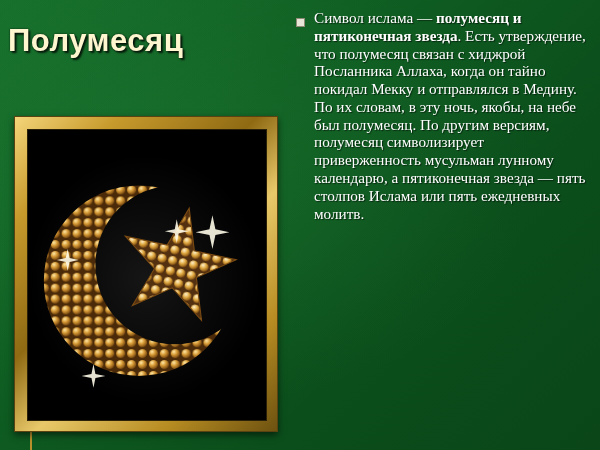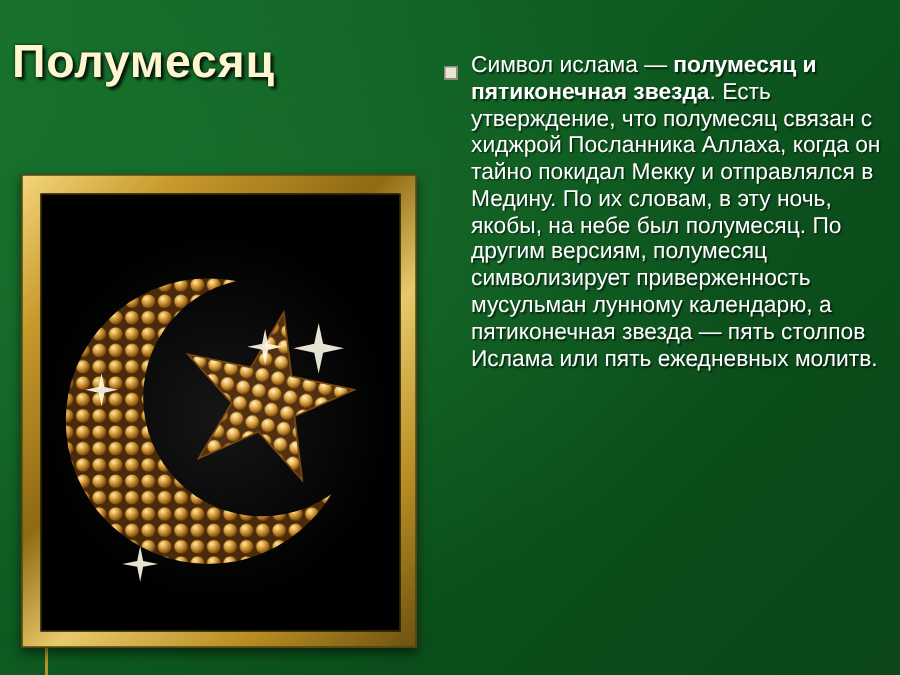--- a/index.html
+++ b/index.html
@@ -78,23 +78,24 @@
     top: 432px;
     width: 2px;
     height: 18px;
     background: #b8912c;
     z-index: 1;
   }
 
   .text-col {
     position: absolute;
     left: 296px;
-    top: 35px;
+    top: 9px;
     width: 292px;
     z-index: 3;
+    font-family: Liberation Serif, serif;
   }
 
   .bullet-row {
     display: flex;
     align-items: flex-start;
   }
 
   .bullet-mark {
     flex: 0 0 auto;
     width: 7px;

